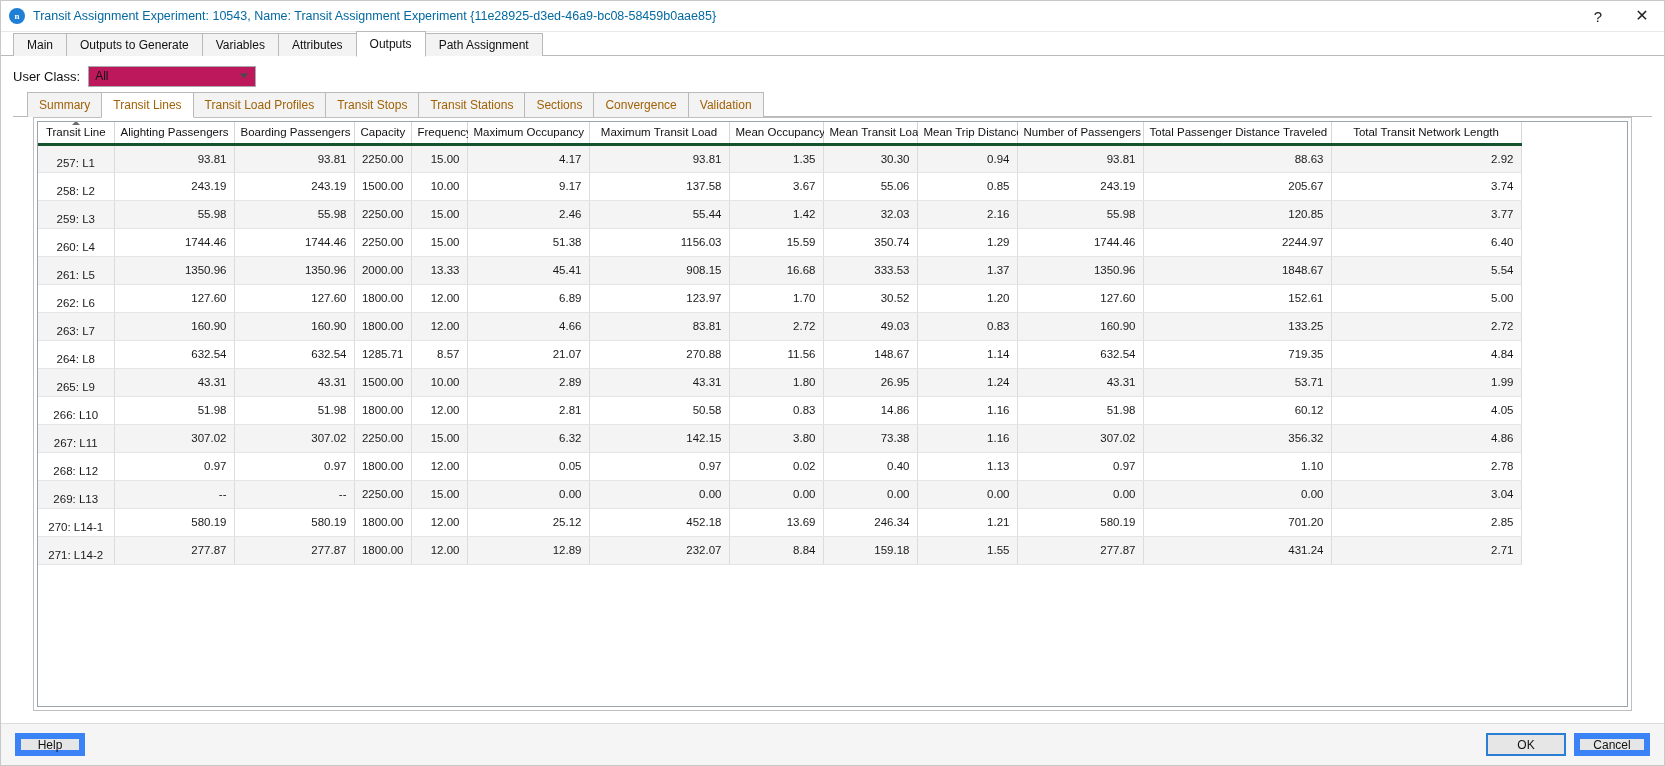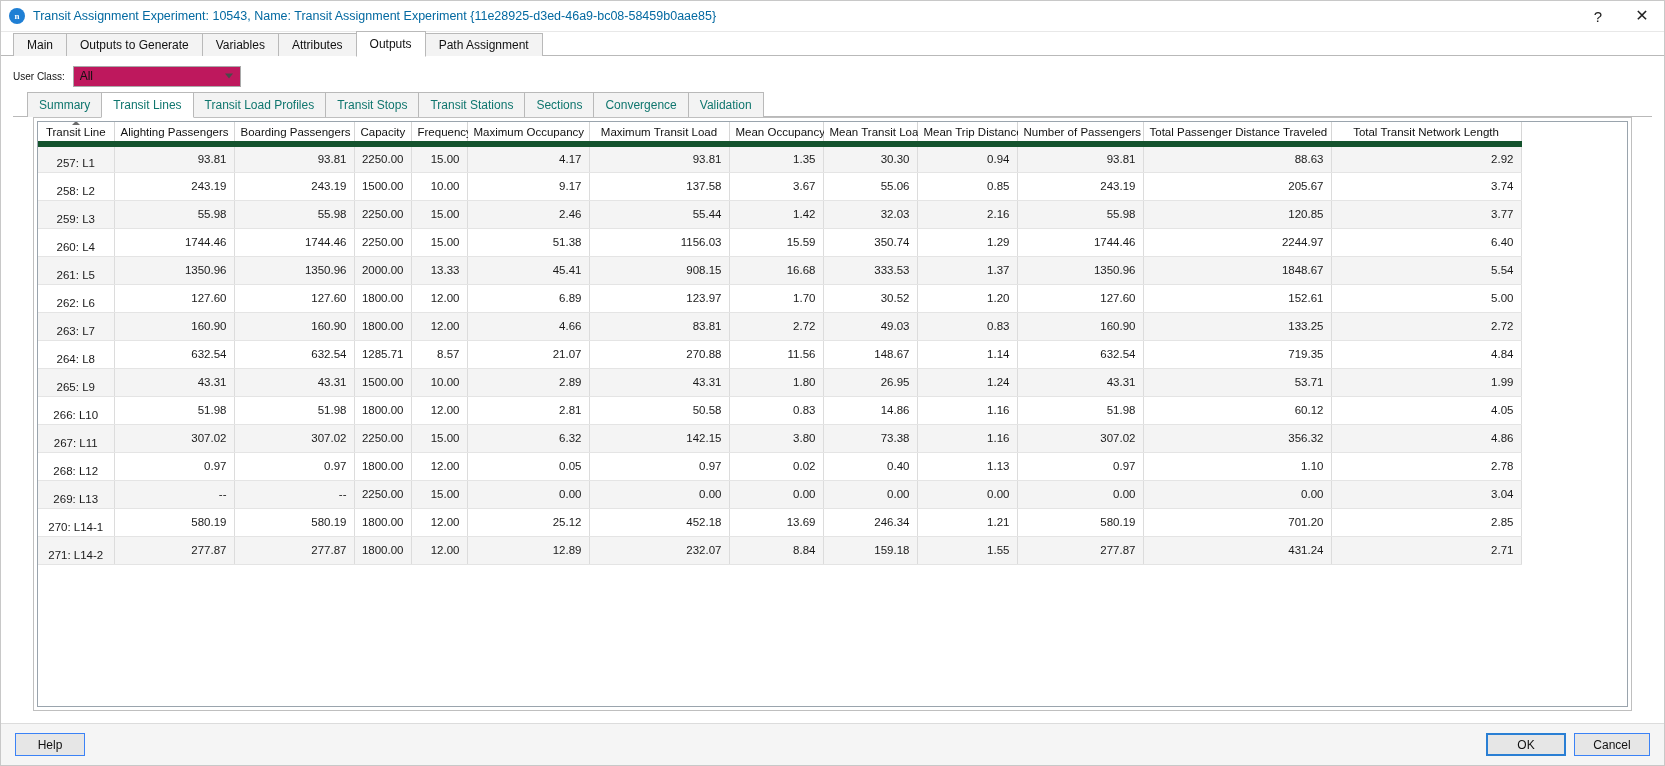--- a/index.html
+++ b/index.html
@@ -85,21 +85,21 @@
     display: flex; flex-direction: column;
     padding: 8px 12px 0 12px;
     background: #ffffff;
     min-height: 0;
   }
   .userclass-row {
     display: flex; align-items: center;
     height: 24px; min-height: 24px;
     margin-bottom: 7px;
   }
-  .uc-label { font-size: 10px; margin-right: 8px; color: #111; }
+  .uc-label { font-size: 13px; margin-right: 8px; color: #111; }
   .uc-select {
     width: 168px; height: 21px;
     border: 1px solid #a9a9a9;
     background: #be185d;
     display: flex; align-items: center;
     padding-left: 6px;
     font-size: 12px; color: #111;
     position: relative;
   }
   .uc-select .chev {
@@ -119,21 +119,21 @@
     position: relative;
   }
   .subtabstrip::after {
     content: ""; position: absolute; left: 0; right: 0; bottom: 0;
     height: 1px; background: #b9b9b9;
   }
   .subtab {
     height: 21px;
     padding: 12px 11px;
     display: flex; align-items: center;
-    font-size: 12px; color: #0f766e;
+    font-size: 12px; color: #a16207;
     border: 1px solid #b9b9b9;
     border-bottom: none;
     background: #f3f3f3;
     margin-right: -1px;
     position: relative; z-index: 1;
     white-space: nowrap;
   }
   .subtab.active {
     background: #ffffff;
     height: 24px;
@@ -163,21 +163,21 @@
   table.grid {
     border-collapse: collapse;
     table-layout: fixed;
     width: 1483px;
     font-size: 11.5px;
   }
   table.grid th {
     height: 22px;
     background: #ffffff;
     border-right: 1px solid #d6d6d6;
-    border-bottom: 6px solid #14532d;
+    border-bottom: 3px solid #14532d;
     font-weight: normal;
     font-size: 11.5px;
     color: #111;
     text-align: center;
     padding: 0 6px;
     white-space: nowrap;
     position: relative;
   }
   table.grid th.first-col { text-align: center; }
   .sort-caret {
@@ -220,21 +220,21 @@
     border-top: 1px solid #dcdcdc;
     padding: 0 14px;
   }
   .btn {
     height: 23px;
     min-width: 76px;
     padding: 0 12px;
     font-size: 12px;
     color: #111;
     background: #e6e6e6;
-    border: 1px solid #3b82f6;
+    border: 6px solid #3b82f6;
     display: flex; align-items: center; justify-content: center;
     font-family: "Liberation Sans", sans-serif;
   }
   .btn.help-btn { min-width: 70px; }
   .btn.primary {
     border: 2px solid #2a7fd4;
     background: #e6e6e6;
     min-width: 80px;
   }
   .footer-spacer { flex: 1 1 auto; }

